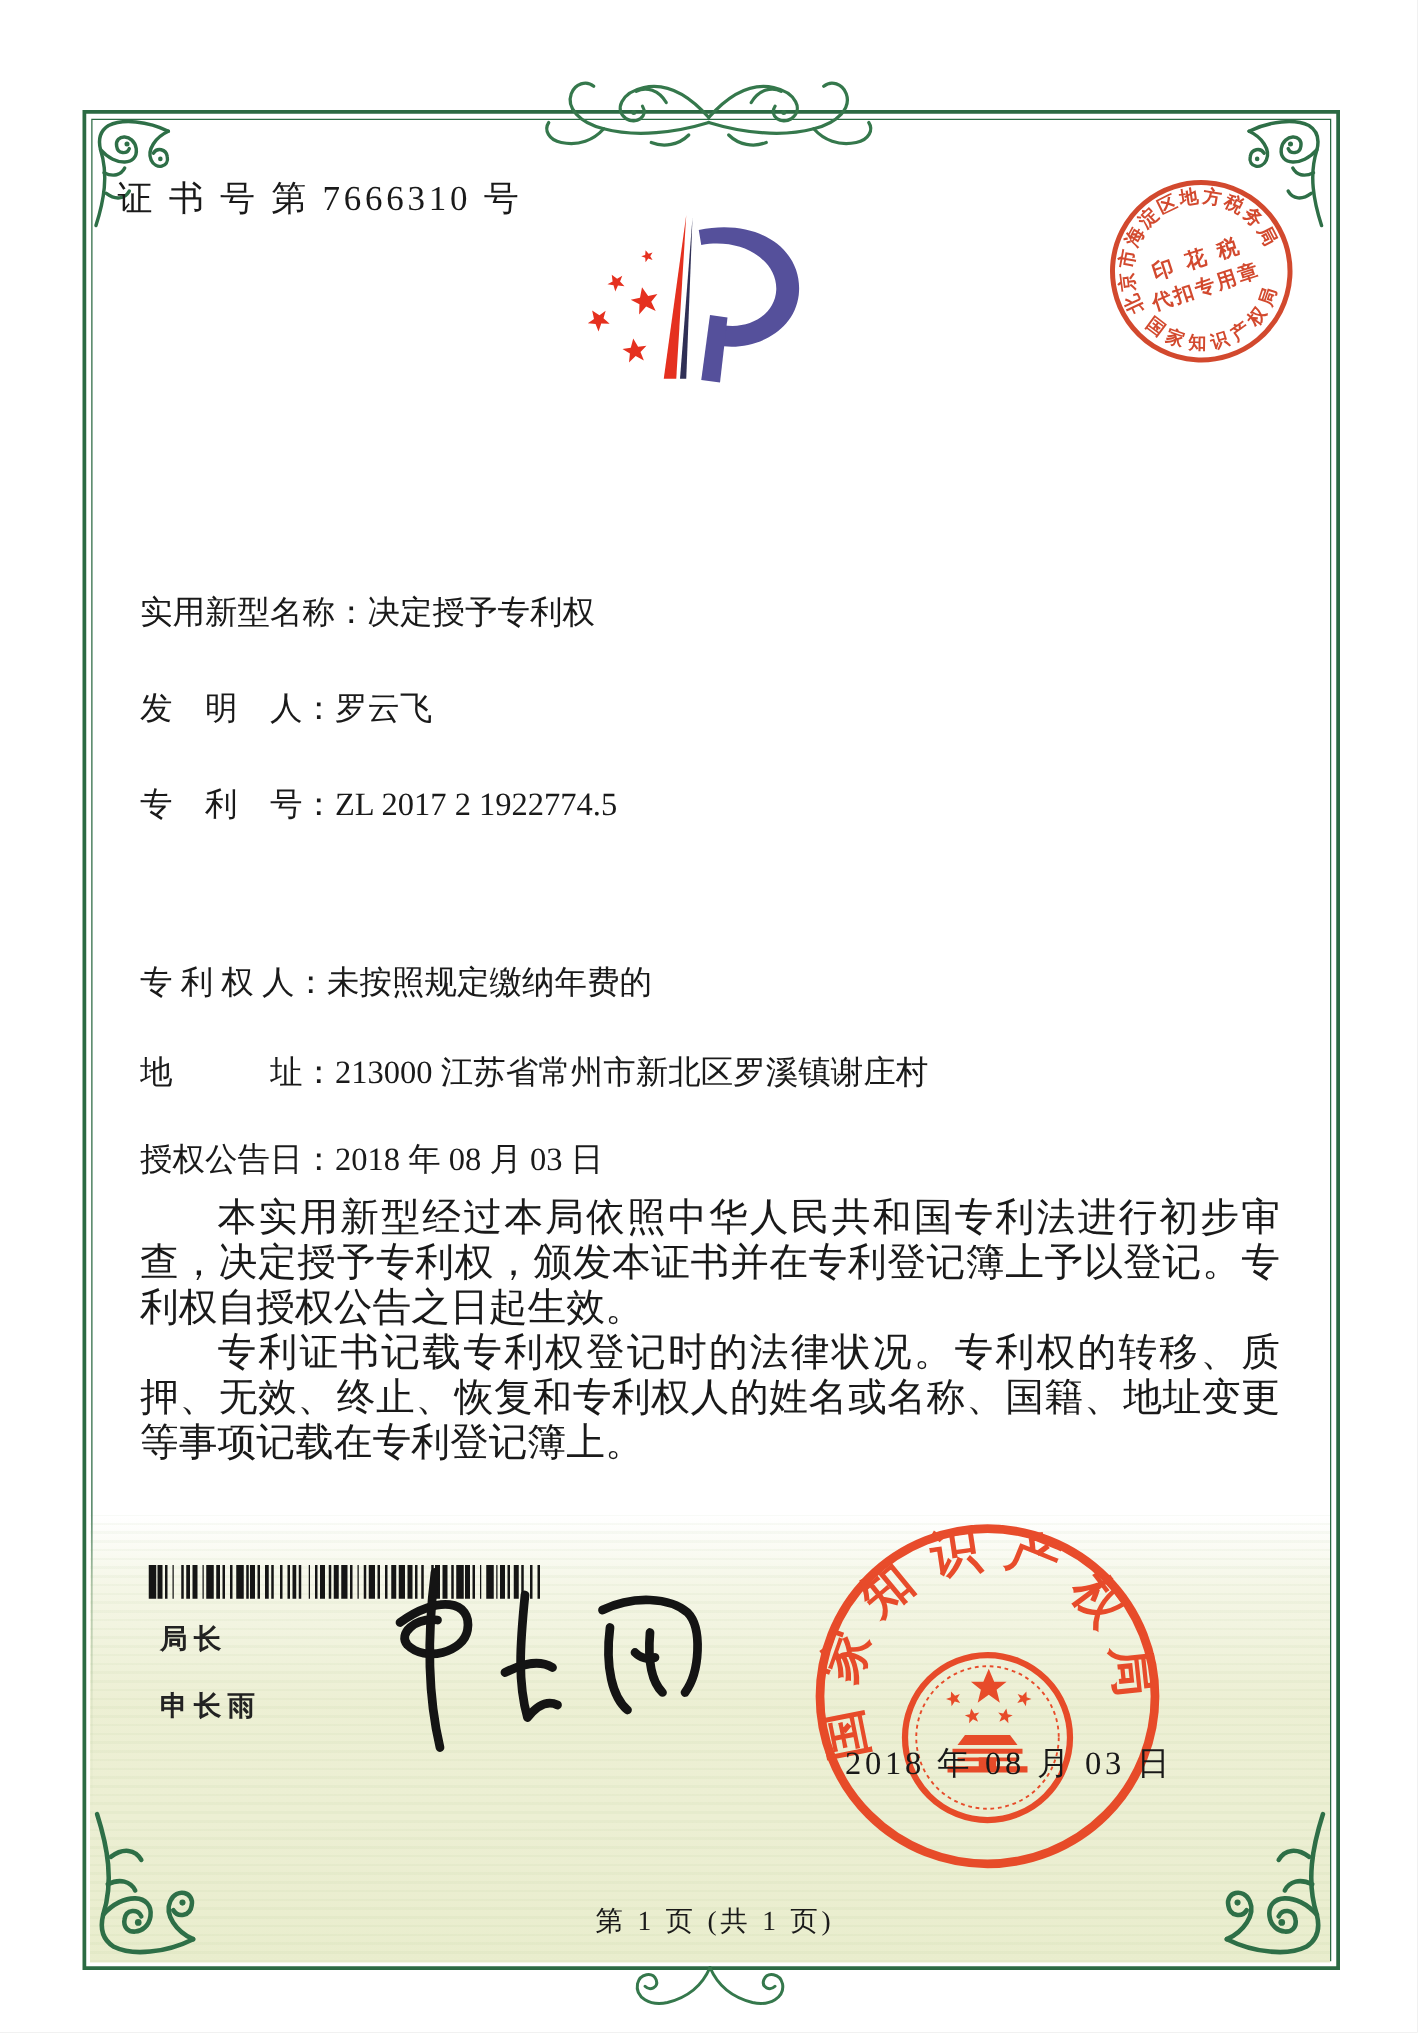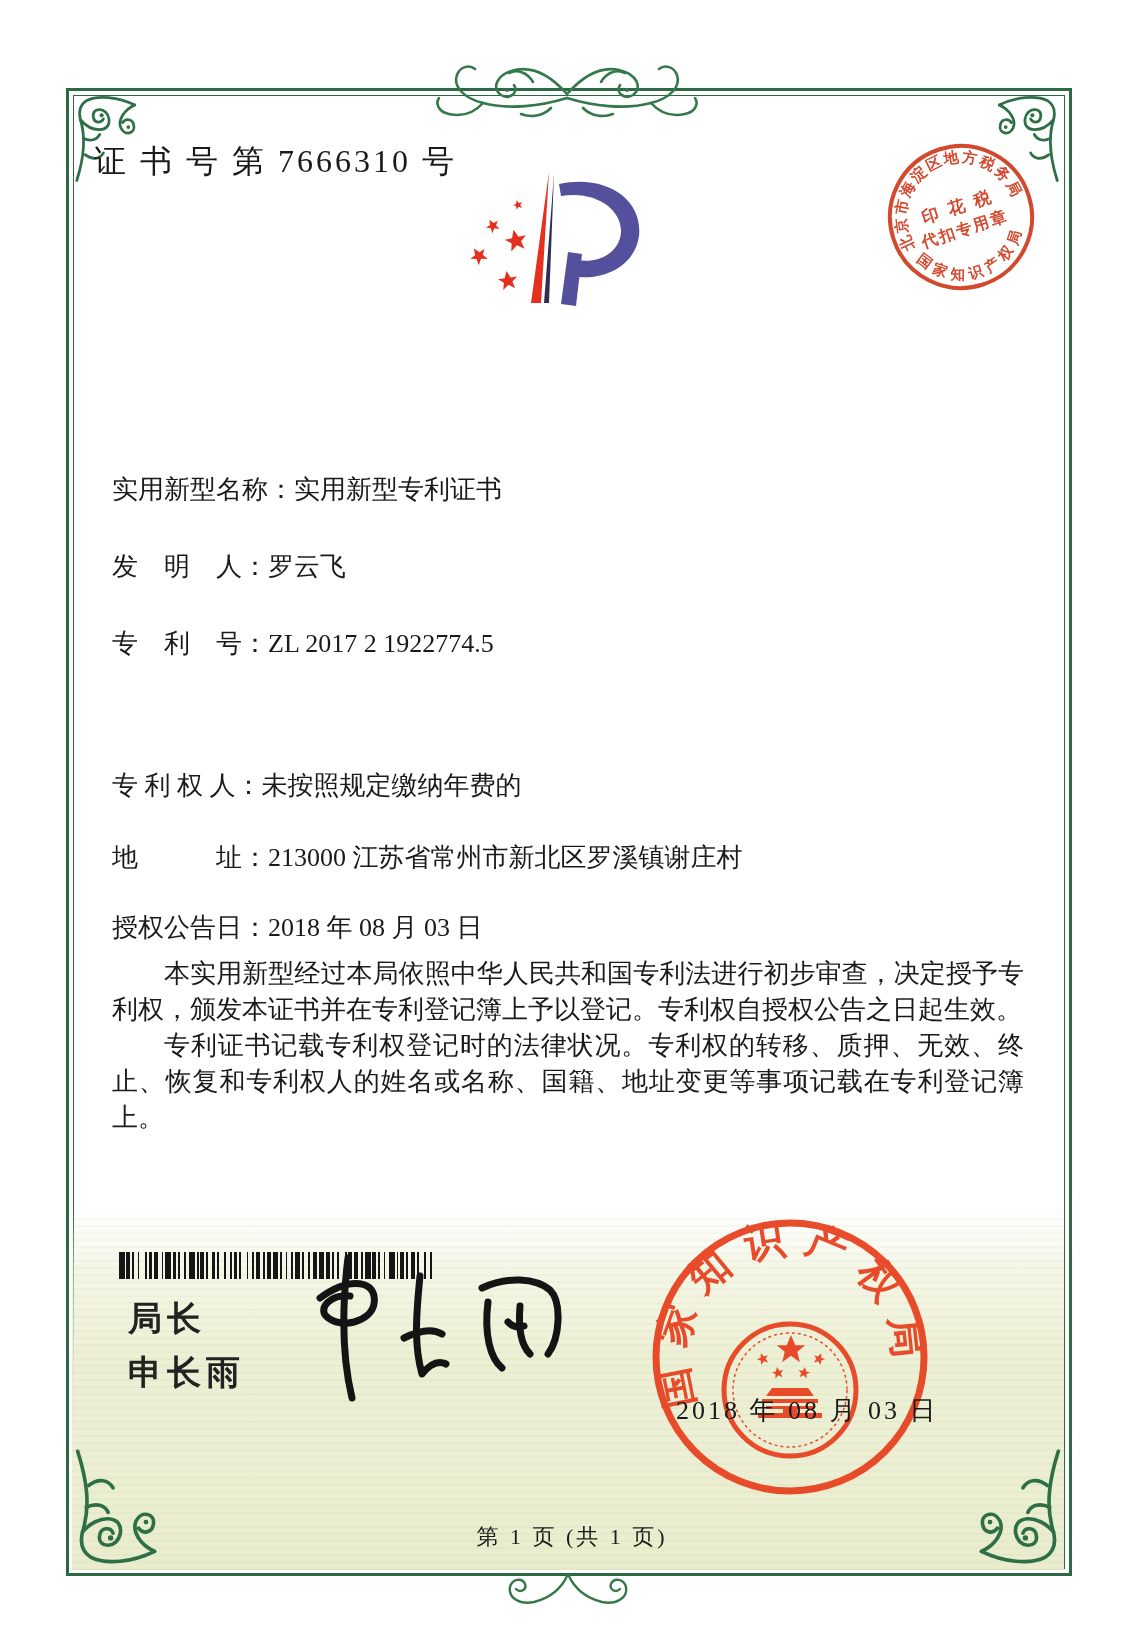--- a/index.html
+++ b/index.html
@@ -18,38 +18,38 @@
   }
   .wash{
     position:absolute;left:72px;top:1212px;width:992px;height:358px;
     background:
       repeating-linear-gradient(0deg, rgba(120,160,90,0.05) 0 2px, rgba(0,0,0,0) 2px 7px),
       linear-gradient(180deg, rgba(236,239,210,0) 0%, rgba(236,239,210,0.55) 16%,
         rgba(235,238,208,0.92) 42%, #ecefd3 68%, #e9edcd 100%);
     z-index:1;
   }
   .cert-no{
-    position:absolute;left:94px;top:140px;font-size:32px;letter-spacing:3px;z-index:2;
+    position:absolute;left:94px;top:140px;font-size:28px;letter-spacing:3px;z-index:2;
   }
   .title{
     position:absolute;left:0;top:322px;width:1134px;text-align:center;
     font-size:57px;font-weight:700;letter-spacing:12px;z-index:2;margin:0;
   }
   .field-row{position:absolute;left:112px;font-size:26px;white-space:nowrap;z-index:2;}
   .grant-right{position:absolute;left:648px;top:0;font-size:26px;white-space:nowrap;}
   .paras{
     position:absolute;left:112px;top:956px;width:912px;z-index:2;
-    font-size:26px;line-height:36px;text-align:justify;
+    font-size:31px;line-height:36px;text-align:justify;
   }
   .paras p{margin:0;text-indent:2em;}
   .barcode{position:absolute;left:119px;top:1252px;width:314px;height:27px;z-index:3;}
   .signoff{
     position:absolute;left:128px;z-index:3;
     font-family:"Liberation Sans","DejaVu Sans",sans-serif;
-    font-weight:700;font-size:34px;letter-spacing:5px;color:#222;
+    font-weight:700;font-size:22px;letter-spacing:5px;color:#222;
   }
   .sig-svg{position:absolute;left:292px;top:1246px;z-index:3;}
   .seal-svg{position:absolute;left:645px;top:1212px;z-index:4;opacity:.93;}
   .seal-date{
     position:absolute;left:676px;top:1393px;z-index:5;
     font-size:26px;letter-spacing:3px;color:#181818;white-space:nowrap;
   }
   .footer{
     position:absolute;left:0;top:1522px;width:1110px;text-align:center;
     font-size:22px;letter-spacing:3px;z-index:3;padding-left:17px;
@@ -150,21 +150,21 @@
       <text font-size="14.5" letter-spacing="5">
         <textPath href="#ts-bot" startOffset="10">国家知识产权局</textPath>
       </text>
       <text x="109" y="104" font-size="17" text-anchor="middle" letter-spacing="3">印 花 税</text>
       <text x="109" y="127" font-size="16" text-anchor="middle" letter-spacing="2">代扣专用章</text>
     </g>
   </svg>
 
 
   <div class="field-row" style="top:472px">
-    <span>实用新型名称：</span><span>实用新型专利证书</span>
+    <span>实用新型名称：</span><span>决定授予专利权</span>
   </div>
   <div class="field-row" style="top:549px">
     <span>发　明　人：</span><span>罗云飞</span>
   </div>
   <div class="field-row" style="top:626px">
     <span>专　利　号：</span><span>ZL 2017 2 1922774.5</span>
   </div>
   <div class="field-row" style="top:768px">
     <span>专 利 权 人：</span><span>未按照规定缴纳年费的</span>
   </div>

